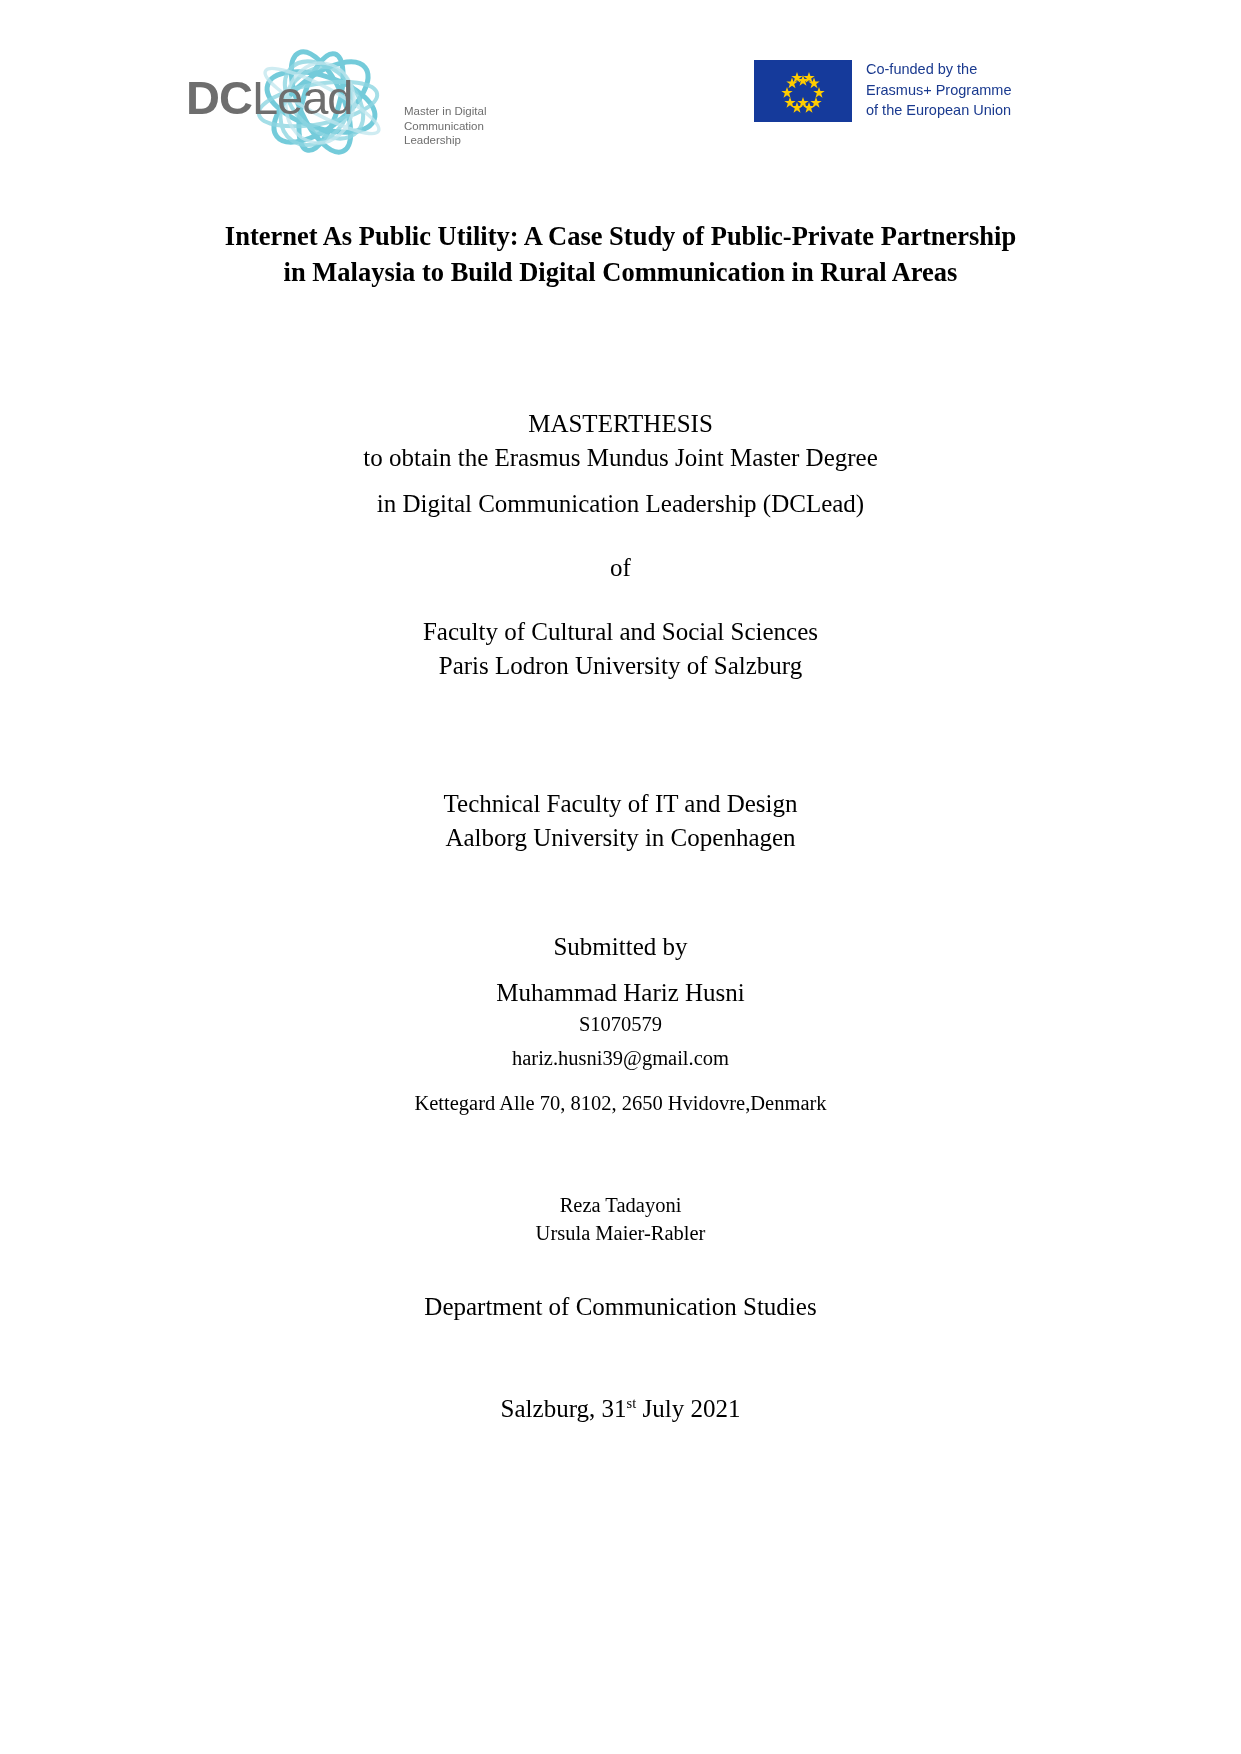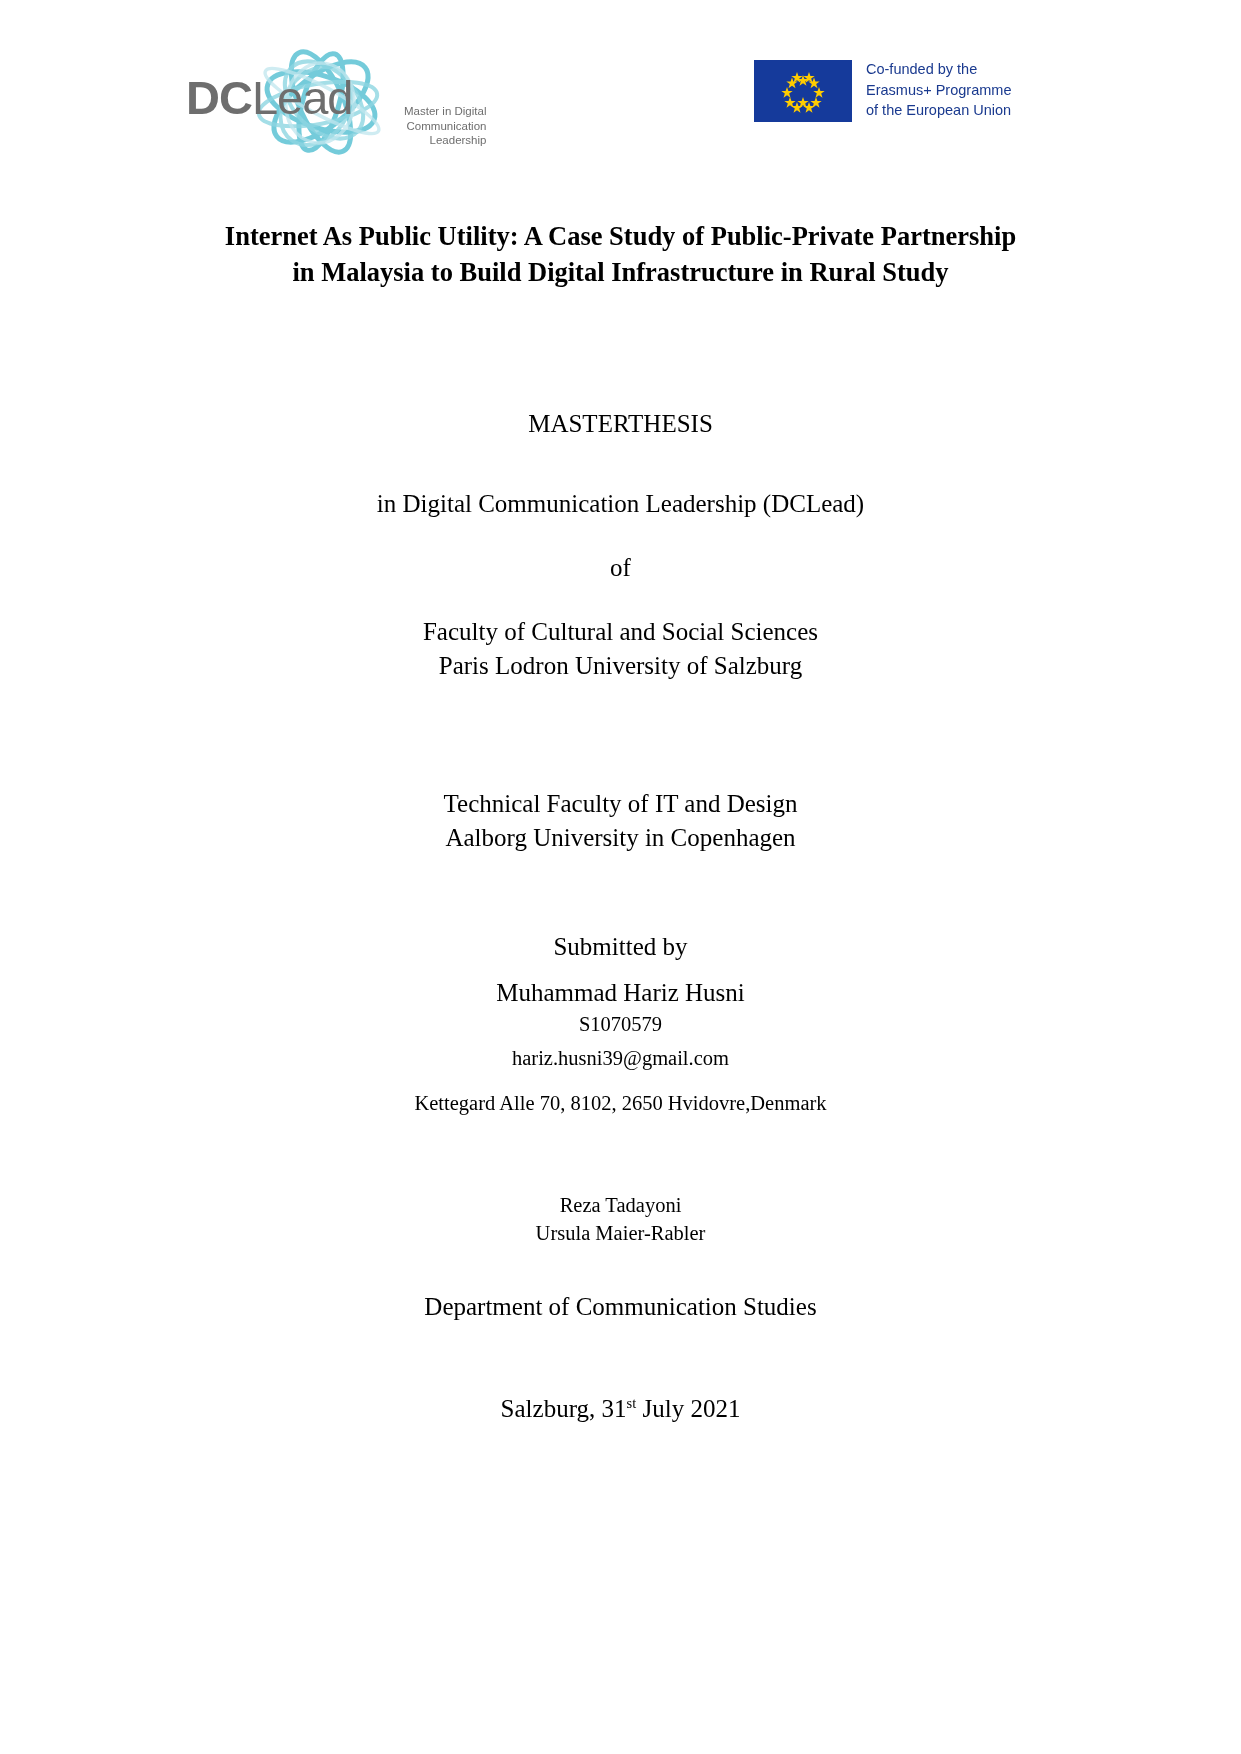--- a/index.html
+++ b/index.html
@@ -31,21 +31,20 @@
     height: 130px;
   }
 
   
   .logo-dclead {
     position: absolute;
     left: 186px;
     top: 22px;
     width: 320px;
     height: 112px;
-    text-align: right;
   }
   .logo-dclead svg {
     position: absolute;
     left: 0;
     top: 0;
   }
   .logo-wordmark {
     position: absolute;
     left: 0;
     top: 28px;
@@ -199,25 +198,26 @@
       <div class="eu-text">
         <span class="line">Co-funded by the</span>
         <span class="line">Erasmus+ Programme</span>
         <span class="line">of the European Union</span>
       </div>
     </div>
   </div>
 
   <h1 class="doc-title">
     <span class="line">Internet As Public Utility: A Case Study of Public-Private Partnership</span>
-    <span class="line">in Malaysia to Build Digital Infrastructure in Rural Study</span>
+    <span class="line">in Malaysia to Build Digital Communication in Rural Areas</span>
   </h1>
 
   <div class="block b-masterthesis">
     <span class="line">MASTERTHESIS</span>
+    <span class="line">to obtain the Erasmus Mundus Joint Master Degree</span>
   </div>
 
   <div class="block b-degree">
     <span class="line">in Digital Communication Leadership (DCLead)</span>
   </div>
 
   <div class="block b-of">
     <span class="line">of</span>
   </div>
 

